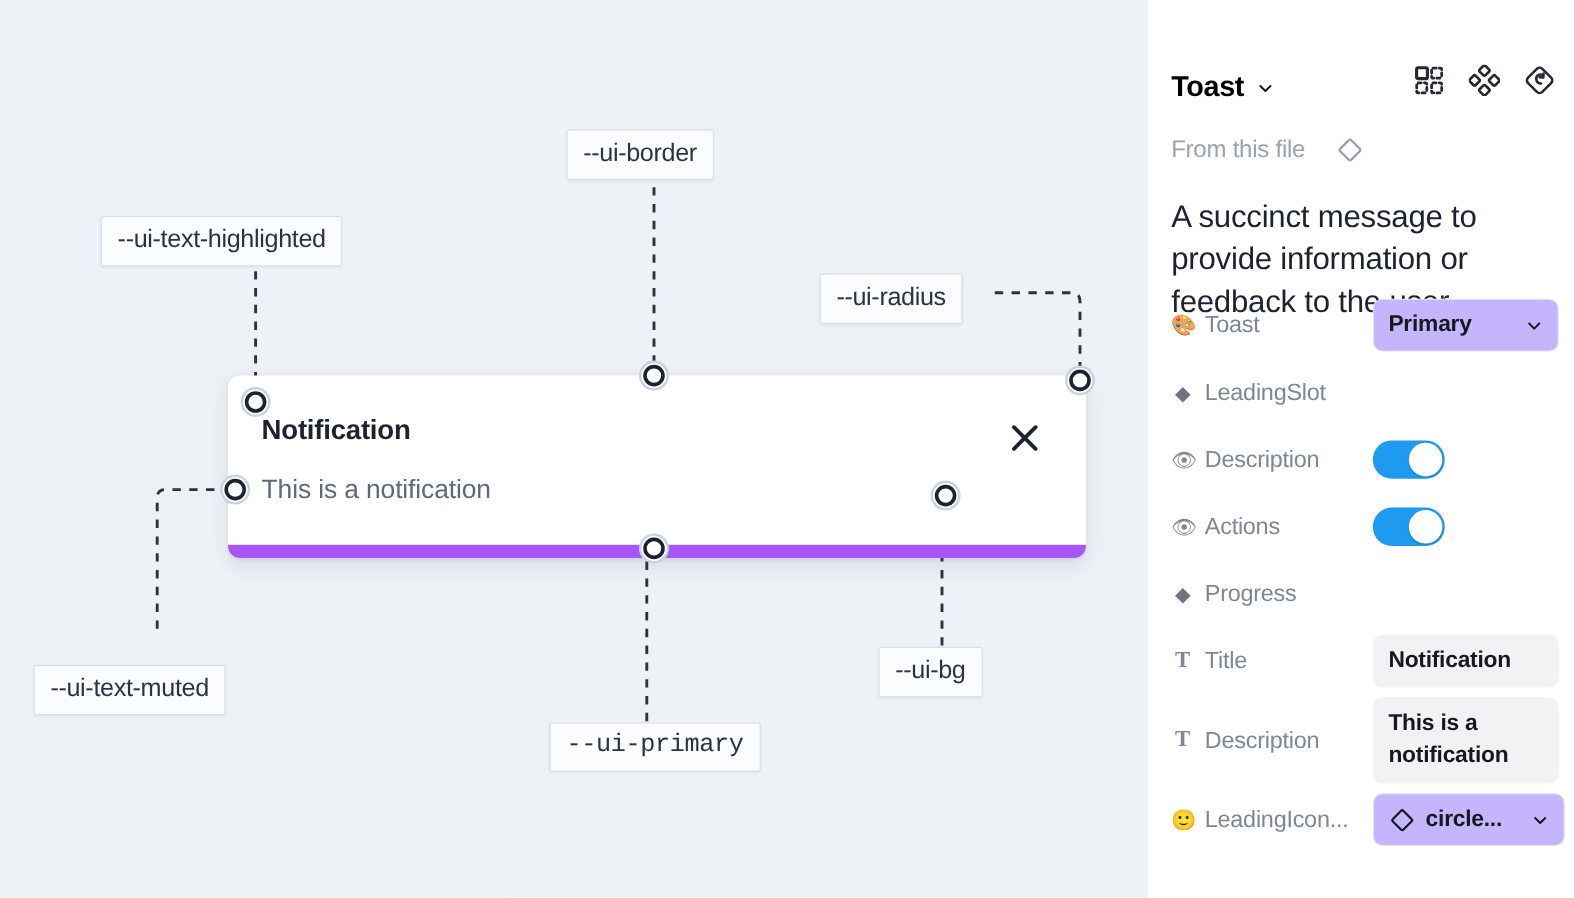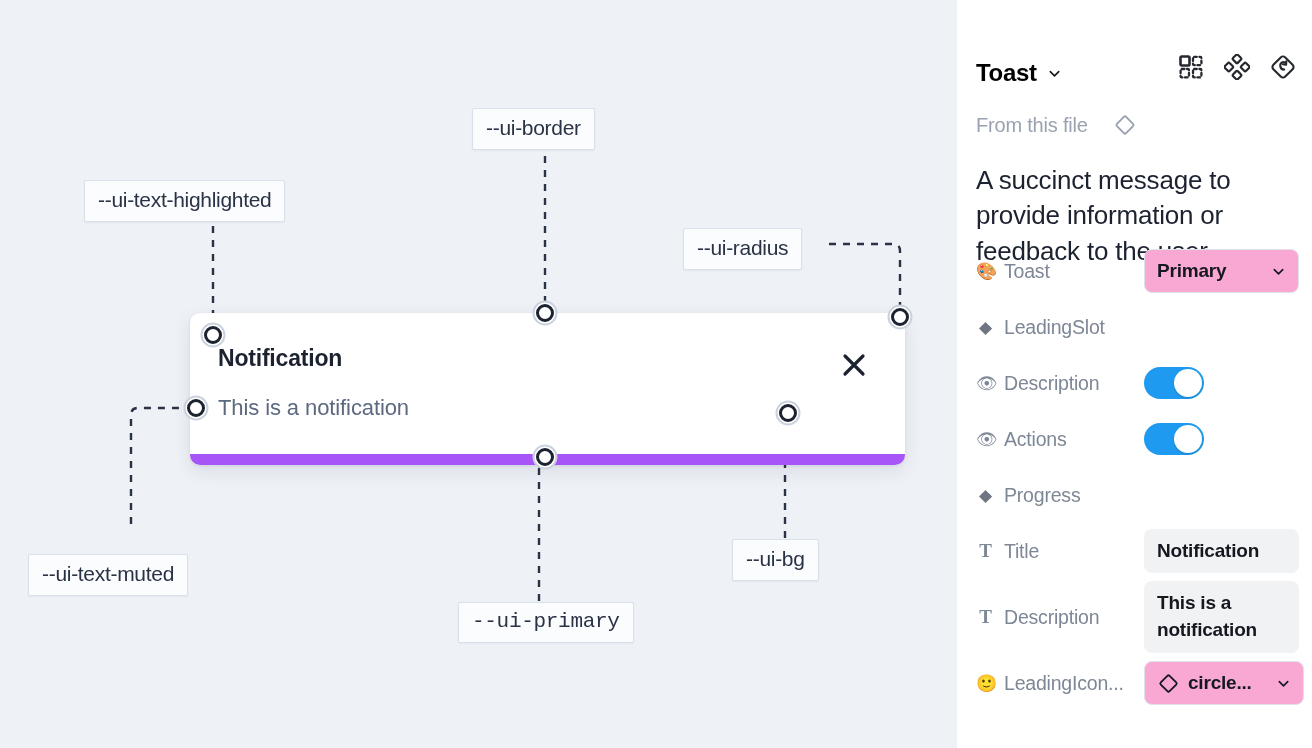--- a/index.html
+++ b/index.html
@@ -110,21 +110,21 @@
   .prop-emoji { font-size: 17px; line-height: 1; width: 19px; text-align: center; }
   .prop-T {
     font-family: "Liberation Serif", serif;
     font-weight: 700; font-size: 19px; width: 19px; text-align: center; color: #7e8796;
   }
   .prop-control { flex: 1; display: flex; justify-content: flex-start; }
 
   .select {
     position: relative;
     width: 155px; height: 44px;
-    background: #f9a8d4;
+    background: #c4b5fd;
     border: 1px solid #dfe3e9;
     border-radius: 8px;
     display: flex; align-items: center;
     padding: 0 12px;
     font-size: 19px; font-weight: 700; color: #15181f;
     letter-spacing: -0.2px;
     cursor: pointer;
   }
   .select .sel-val { flex: 1; overflow: hidden; white-space: nowrap; }
   .select .sel-caret { flex: 0 0 auto; margin-left: 6px; display: flex; align-items: center; }

